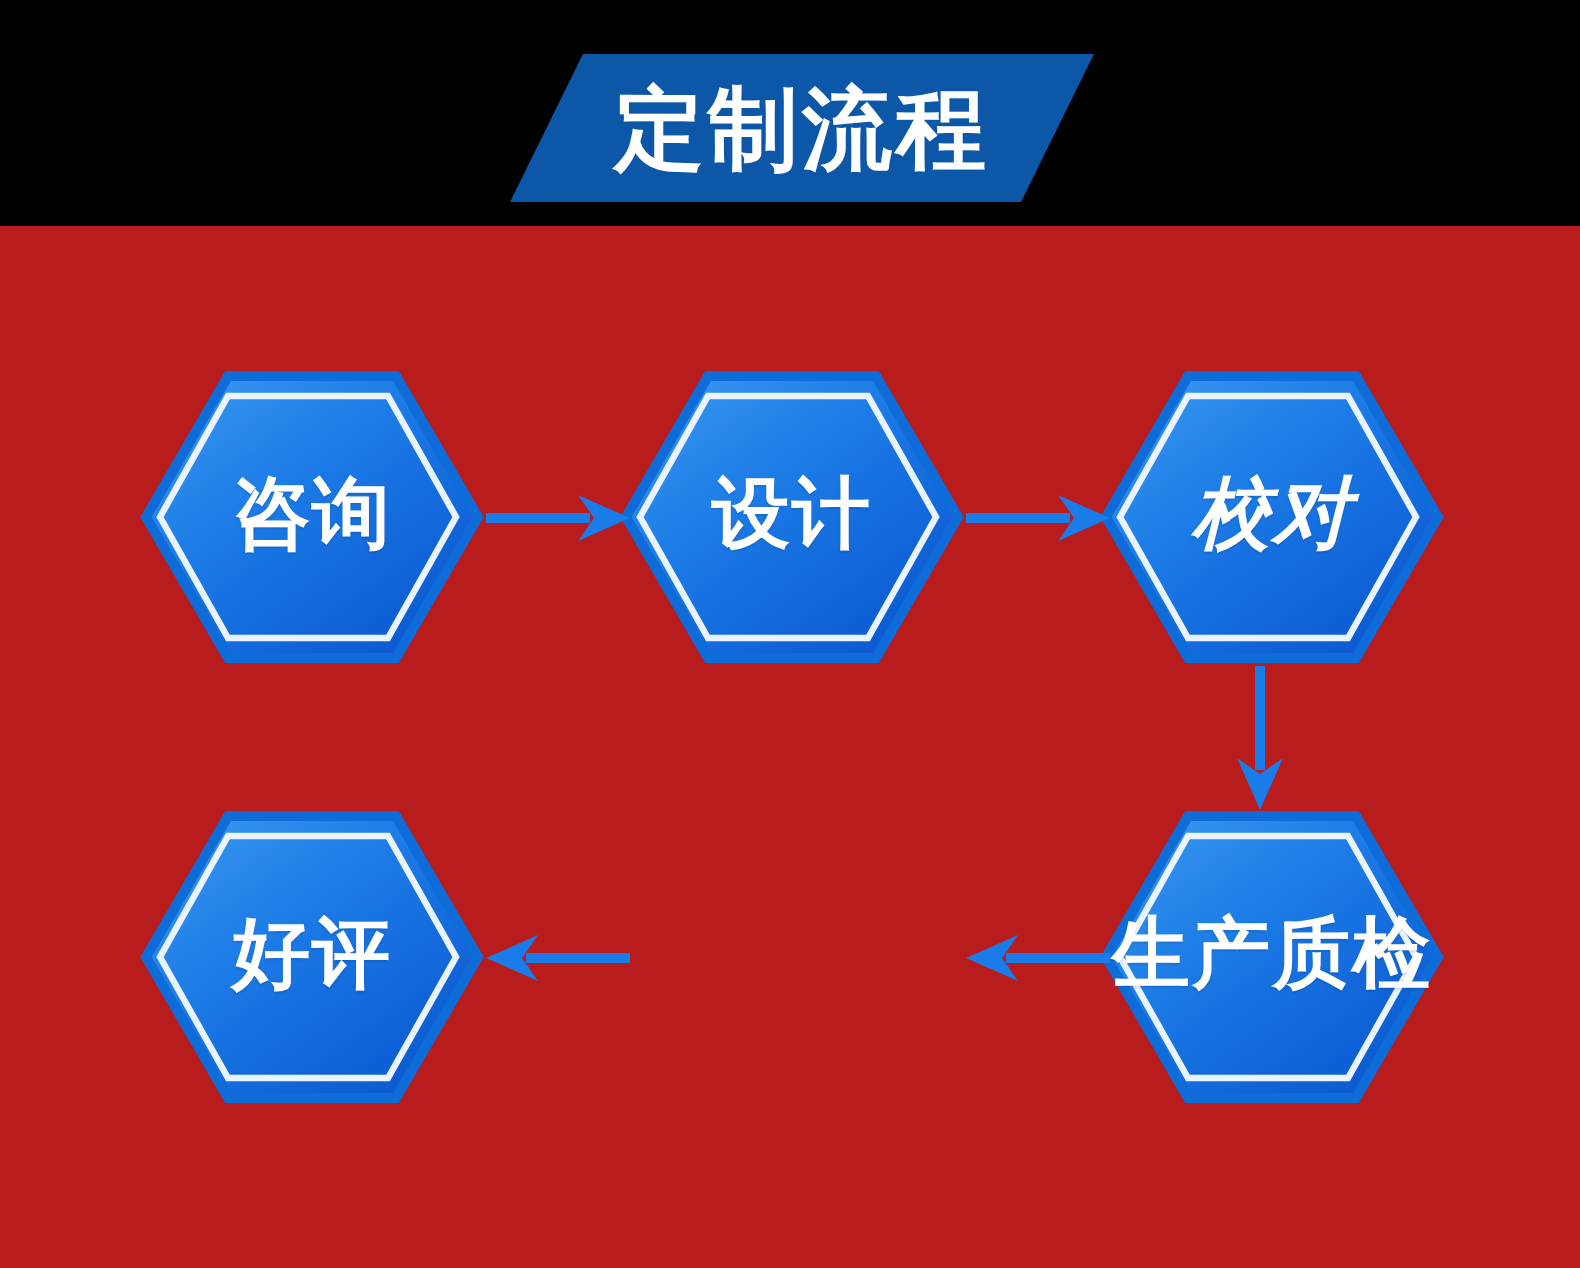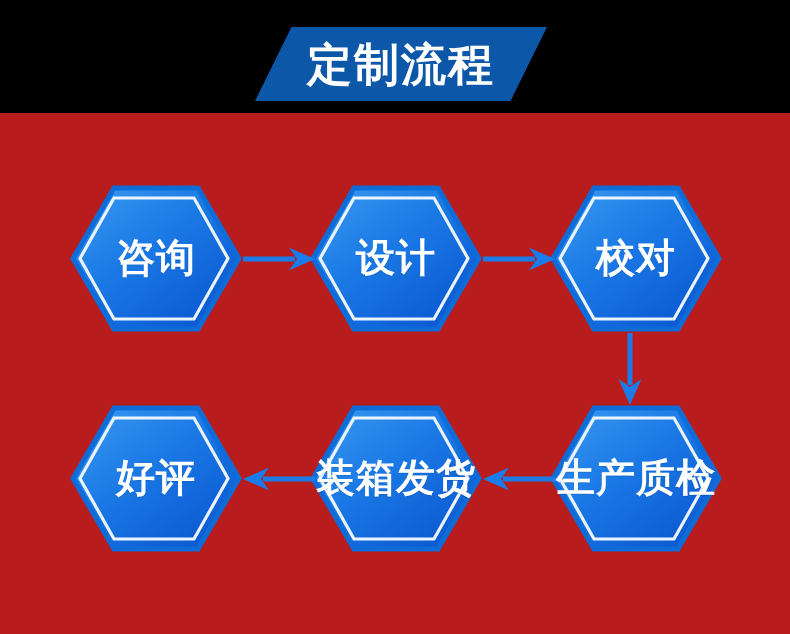--- a/index.html
+++ b/index.html
@@ -132,21 +132,21 @@
         </linearGradient>
       </defs>
       <polygon points="44,3 128,3 169,73.5 128,144 44,144 3,73.5" fill="url(#hg2)" stroke="#0e6cd8" stroke-width="5"></polygon>
       <polygon points="44,13 124,13 158,73.5 124,134 44,134 10,73.5" fill="none" stroke="#eaf4ff" stroke-width="3.2"></polygon>
     </svg>
     <div class="hex-label">
       <span>设计</span>
     </div>
   </div>
 
-  <div class="hex" style="left:550px; top:185px;">
+  <div class="hex" style="left:550px; top:185px;font-style:italic;">
     <svg width="172" height="147" viewBox="0 0 172 147">
       <defs>
         <linearGradient id="hg3" x1="0%" y1="0%" x2="85%" y2="100%">
           <stop offset="0%" stop-color="#3b9bf0"></stop>
           <stop offset="45%" stop-color="#1b7ae6"></stop>
           <stop offset="100%" stop-color="#0a56cf"></stop>
         </linearGradient>
       </defs>
       <polygon points="44,3 128,3 169,73.5 128,144 44,144 3,73.5" fill="url(#hg3)" stroke="#0e6cd8" stroke-width="5"></polygon>
       <polygon points="44,13 124,13 158,73.5 124,134 44,134 10,73.5" fill="none" stroke="#eaf4ff" stroke-width="3.2"></polygon>
@@ -167,37 +167,20 @@
       </defs>
       <polygon points="44,3 128,3 169,73.5 128,144 44,144 3,73.5" fill="url(#hg4)" stroke="#0e6cd8" stroke-width="5"></polygon>
       <polygon points="44,13 124,13 158,73.5 124,134 44,134 10,73.5" fill="none" stroke="#eaf4ff" stroke-width="3.2"></polygon>
     </svg>
     <div class="hex-label">
       <span>生产</span>
       <span>质检</span>
     </div>
   </div>
 
-  <div class="hex" style="left:310px; top:405px;">
-    <svg width="172" height="147" viewBox="0 0 172 147">
-      <defs>
-        <linearGradient id="hg5" x1="0%" y1="0%" x2="85%" y2="100%">
-          <stop offset="0%" stop-color="#3b9bf0"></stop>
-          <stop offset="45%" stop-color="#1b7ae6"></stop>
-          <stop offset="100%" stop-color="#0a56cf"></stop>
-        </linearGradient>
-      </defs>
-      <polygon points="44,3 128,3 169,73.5 128,144 44,144 3,73.5" fill="url(#hg5)" stroke="#0e6cd8" stroke-width="5"></polygon>
-      <polygon points="44,13 124,13 158,73.5 124,134 44,134 10,73.5" fill="none" stroke="#eaf4ff" stroke-width="3.2"></polygon>
-    </svg>
-    <div class="hex-label">
-      <span>装箱</span>
-      <span>发货</span>
-    </div>
-  </div>
 
   <div class="hex" style="left:70px; top:405px;">
     <svg width="172" height="147" viewBox="0 0 172 147">
       <defs>
         <linearGradient id="hg6" x1="0%" y1="0%" x2="85%" y2="100%">
           <stop offset="0%" stop-color="#3b9bf0"></stop>
           <stop offset="45%" stop-color="#1b7ae6"></stop>
           <stop offset="100%" stop-color="#0a56cf"></stop>
         </linearGradient>
       </defs>

